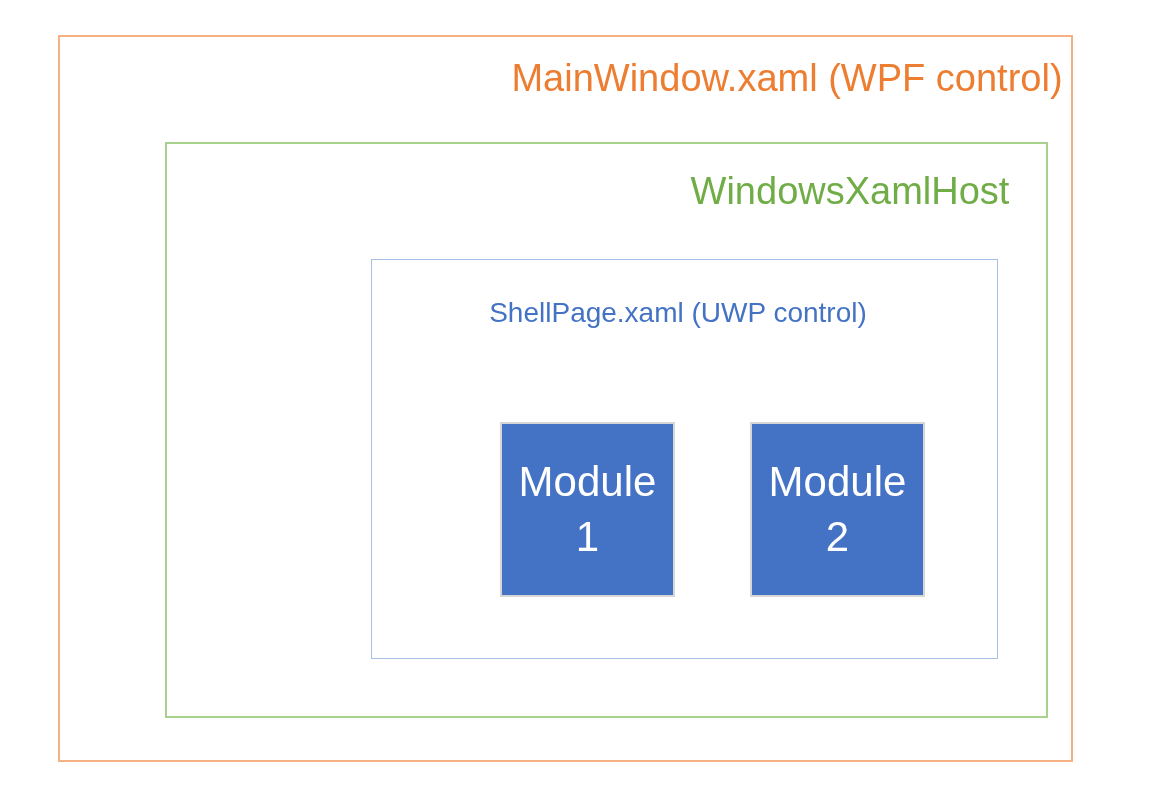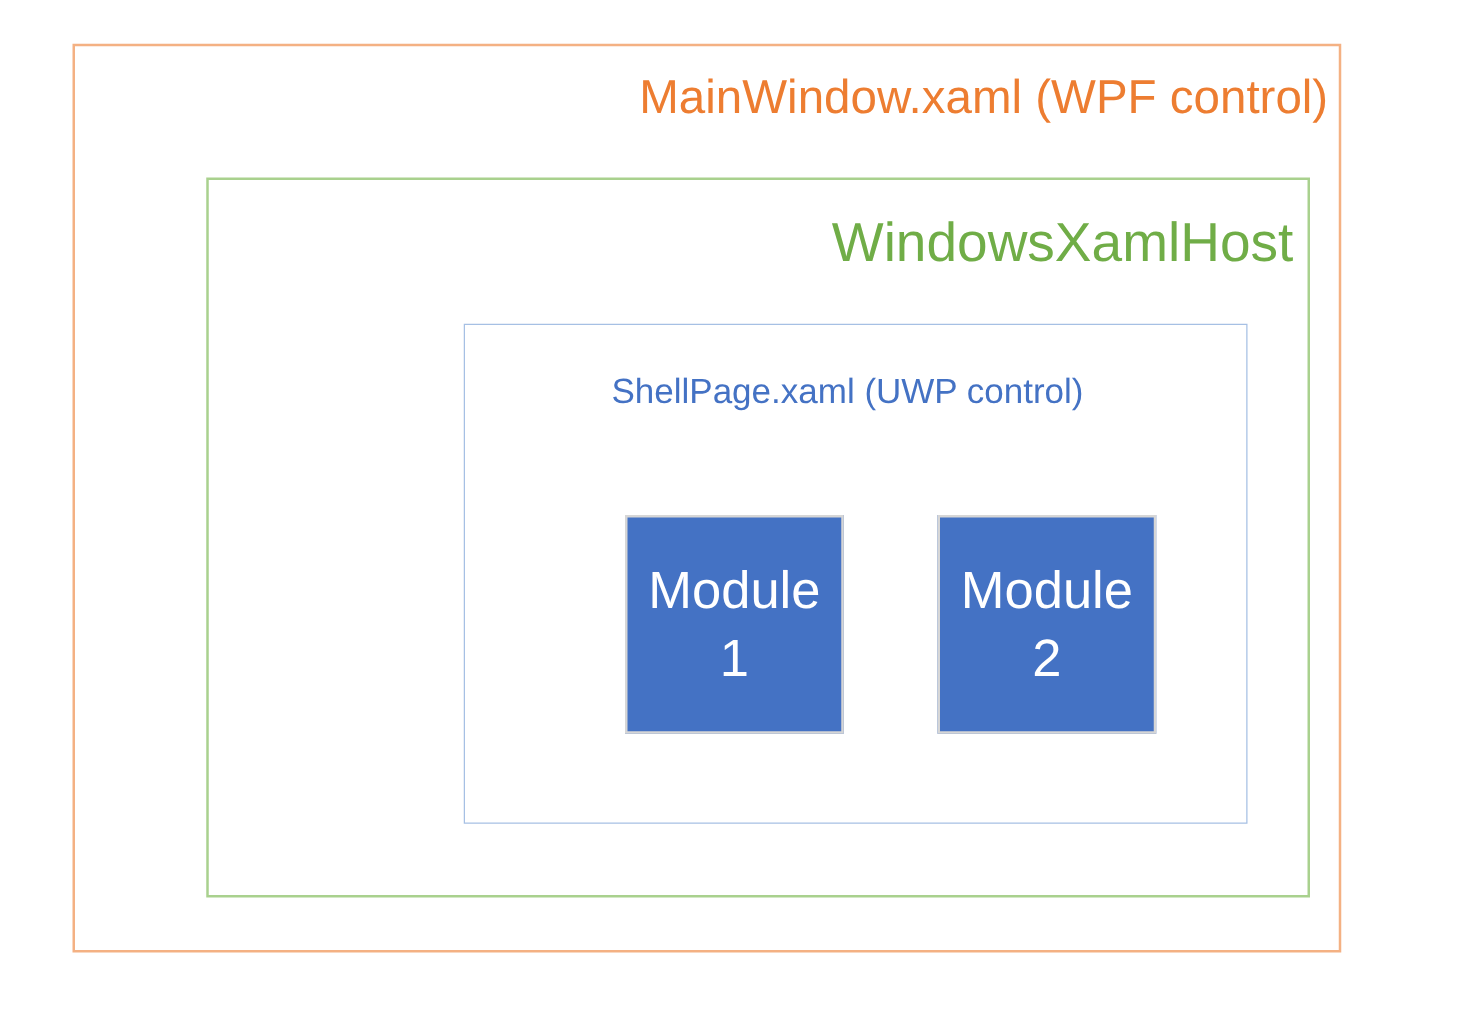--- a/index.html
+++ b/index.html
@@ -39,38 +39,38 @@
     font-size: 38px;
   }
   
   .host-box {
     left: 105px; top: 105px;
     width: 883px; height: 576px;
     border: 2px solid #A9D18E;
   }
   .host-title {
     left: 683px; top: 26px;
-    font-size: 44px;
+    font-size: 38px;
   }
   
   .shell-box {
     left: 204px; top: 115px;
     width: 627px; height: 400px;
     border: 1.5px solid #A6C0E4;
   }
   .shell-title {
     left: 306px; top: 37px;
     font-size: 28px;
   }
   
   .module-box {
     position: absolute;
     box-sizing: border-box;
     width: 175px; height: 175px;
-    top: 152px;
+    top: 162px;
     border: 2px solid #D6D6D6;
     display: flex;
     flex-direction: column;
     align-items: center;
     justify-content: center;
     text-align: center;
     font-size: 42px;
     line-height: 1.3;
   }
   .module-1 { left: 128px; }

